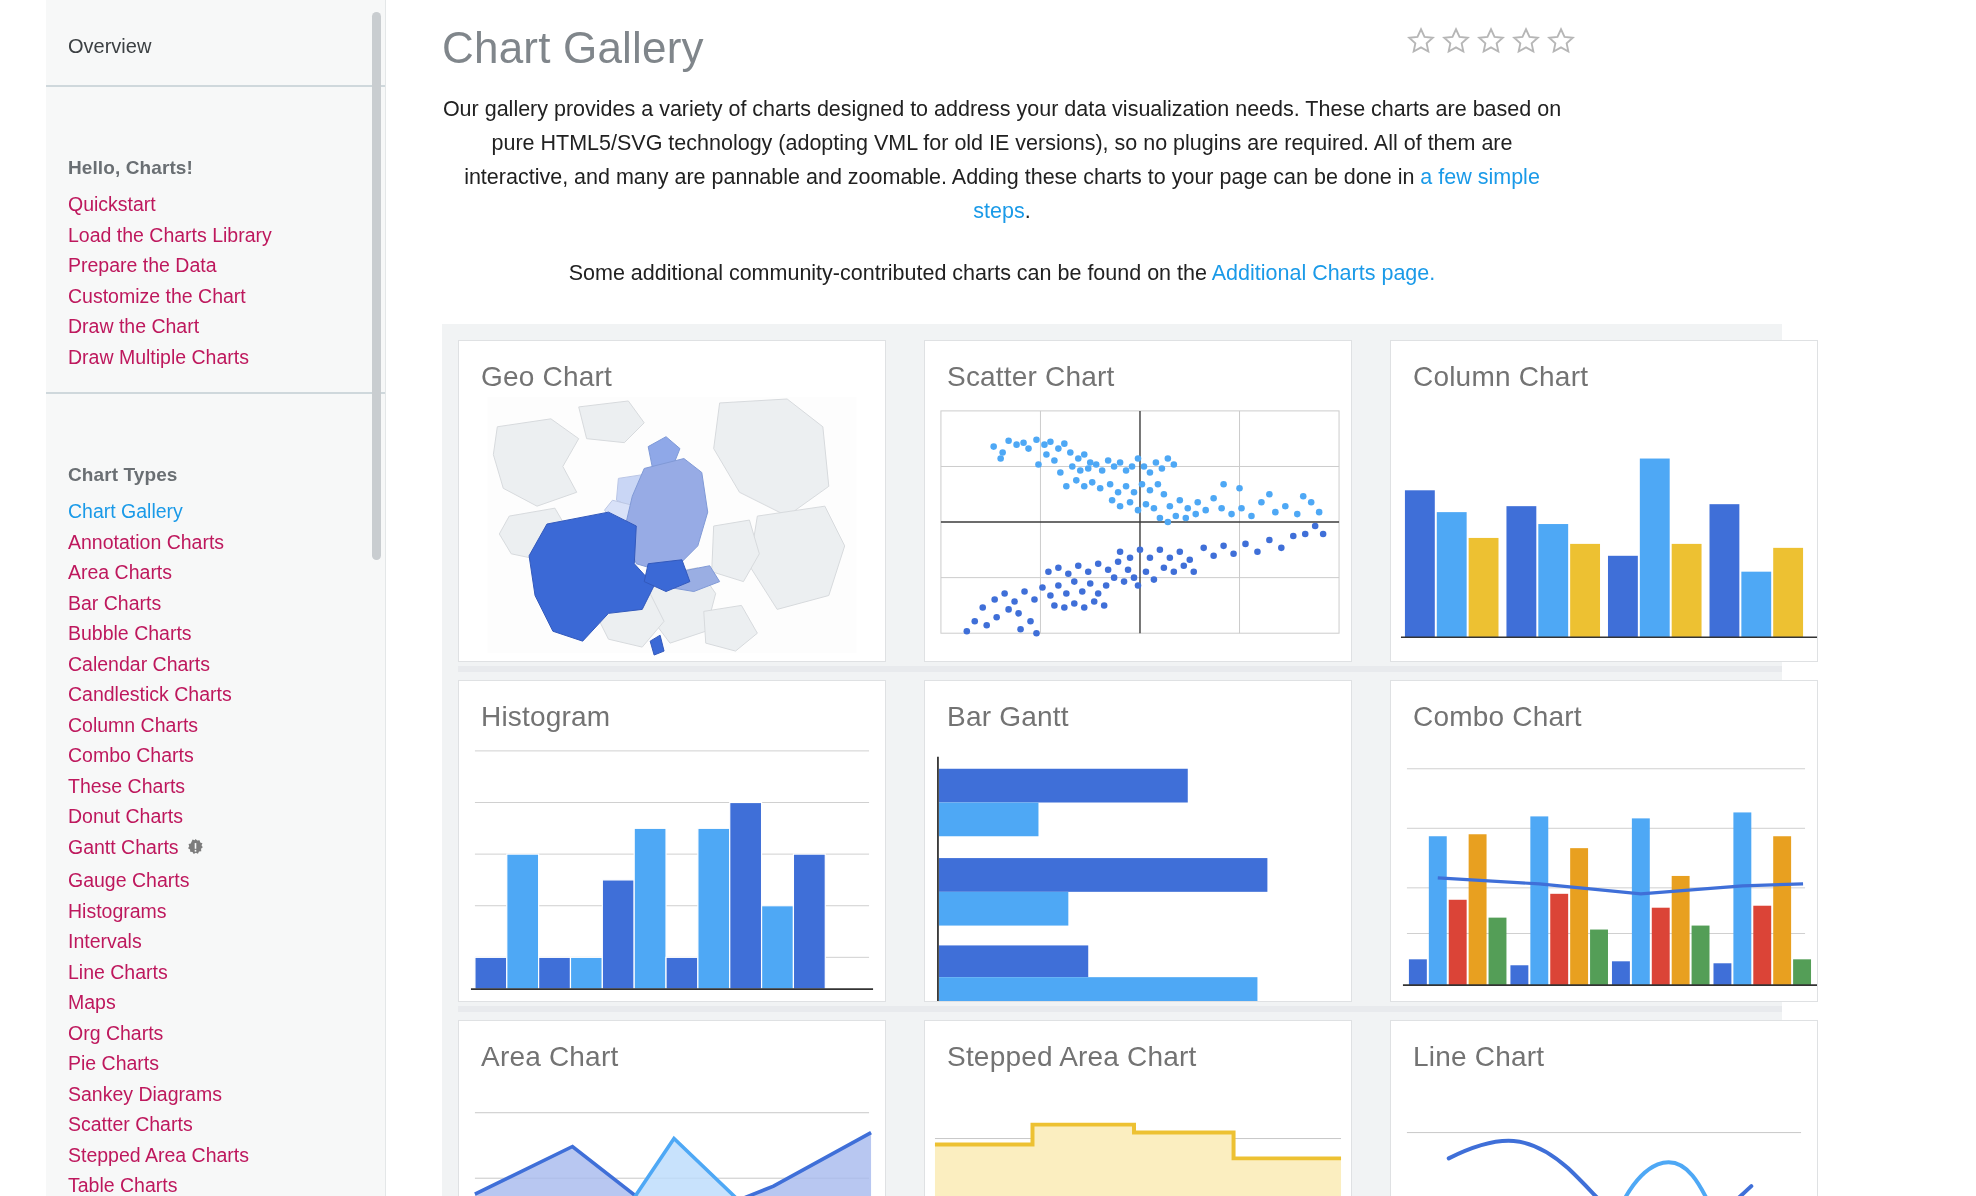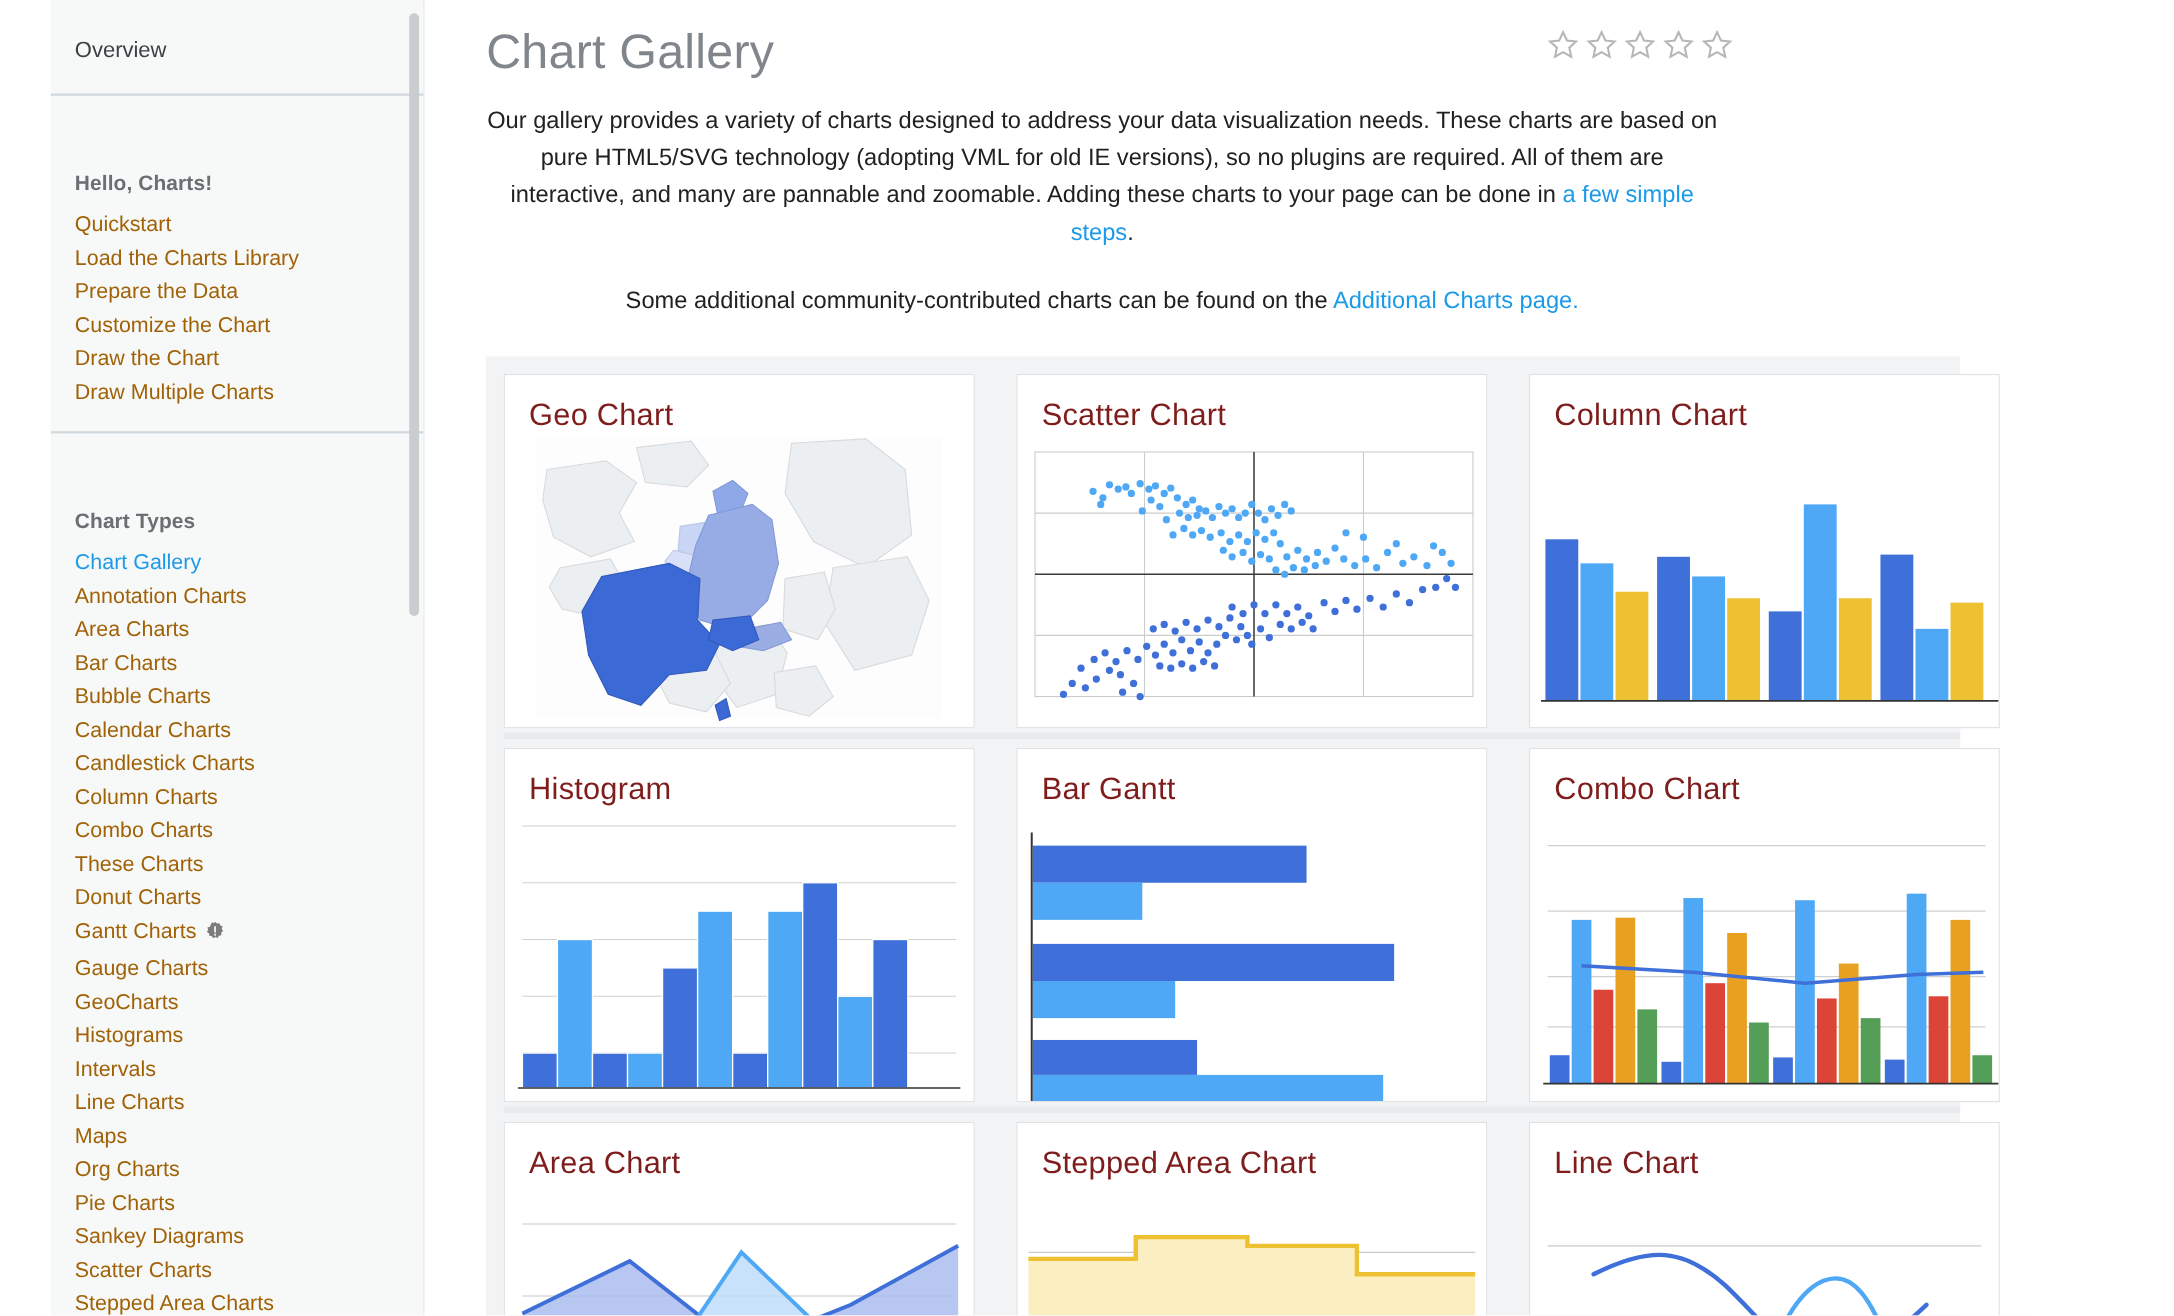--- a/index.html
+++ b/index.html
@@ -28,21 +28,21 @@
   }
   .sb-overview-label {
     font-size: 20px; color: #3c4043; line-height: 1;
   }
   .sb-group { padding: 22px 0 20px 22px; margin-top: 48px; }
   .sb-heading {
     font-size: 19px; font-weight: bold; color: #6a6f73;
     margin-bottom: 10px; letter-spacing: 0.1px;
   }
   .sb-item {
-    font-size: 19.5px; color: #a16207;
+    font-size: 19.5px; color: #be185d;
     line-height: 30.5px;
     white-space: nowrap;
     display: block;
   }
   .sb-item.active { color: #1a9ae8; }
   .badge-icon {
     display: inline-block;
     vertical-align: -3px;
     margin-left: 7px;
   }
@@ -118,21 +118,21 @@
     height: 322px;
     background: #ffffff;
     border: 1px solid #dfe1e3;
     position: relative;
     overflow: hidden;
     flex: 0 0 auto;
   }
   .card-title {
     position: absolute;
     left: 22px; top: 20px;
-    font-size: 28px; color: #7f1d1d;
+    font-size: 28px; color: #737373;
     font-weight: 400;
     letter-spacing: 0.2px;
   }
   .card-body {
     position: absolute;
     left: 0; top: 56px; right: 0; bottom: 0;
   }
   .card-body svg { display: block; width: 100%; height: 100%; }
   .row-sep {
     position: absolute;
@@ -179,21 +179,20 @@
       <a class="sb-item">These Charts</a>
       <a class="sb-item">Donut Charts</a>
 
       <a class="sb-item"><span>Gantt Charts</span><span class="badge-icon"><svg width="19" height="19" viewBox="0 0 24 24">
               <path fill="#7c7c7c" d="M12 1.3l2.2 1.9 2.9-.4.9 2.8 2.8 1-1.2 2.7 1.6 2.4-2.2 2 .3 2.9-2.9.6-1.3 2.6-2.7-1.1-2.6 1.4-1.6-2.4-2.9-.3-.2-2.9-2.5-1.5 1.5-2.5-.9-2.8 2.8-.8L8.3 2l2.7.7z"></path>
               <rect x="11" y="6.4" width="2" height="7.2" fill="#f7f8f8"></rect>
               <rect x="11" y="15" width="2" height="2.2" fill="#f7f8f8"></rect>
             </svg></span></a>
 
       <a class="sb-item">Gauge Charts</a>
-      <a class="sb-item">GeoCharts</a>
       <a class="sb-item">Histograms</a>
       <a class="sb-item">Intervals</a>
       <a class="sb-item">Line Charts</a>
       <a class="sb-item">Maps</a>
       <a class="sb-item">Org Charts</a>
       <a class="sb-item">Pie Charts</a>
       <a class="sb-item">Sankey Diagrams</a>
       <a class="sb-item">Scatter Charts</a>
       <a class="sb-item">Stepped Area Charts</a>
       <a class="sb-item">Table Charts</a>

